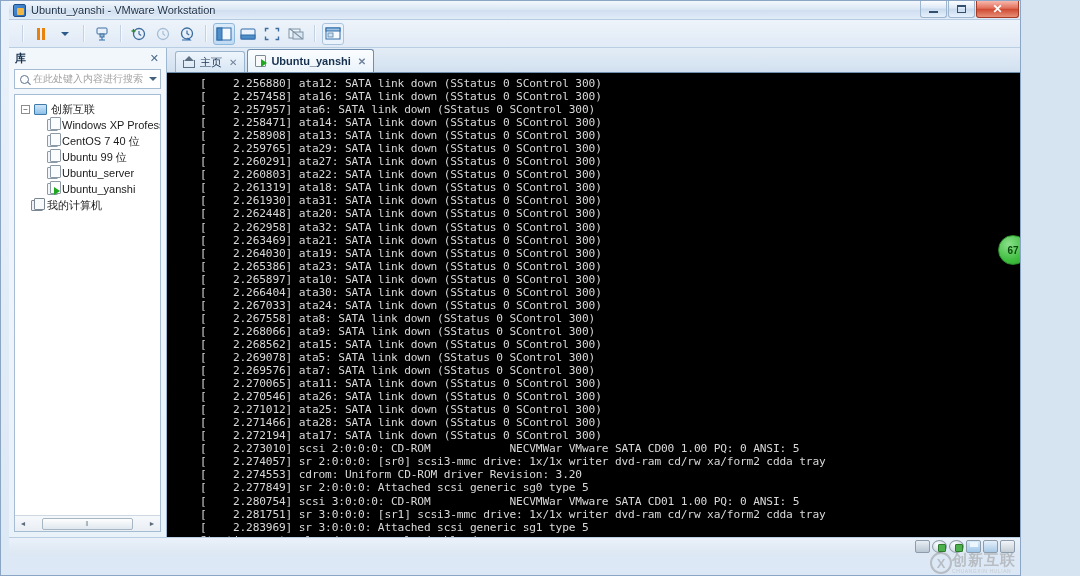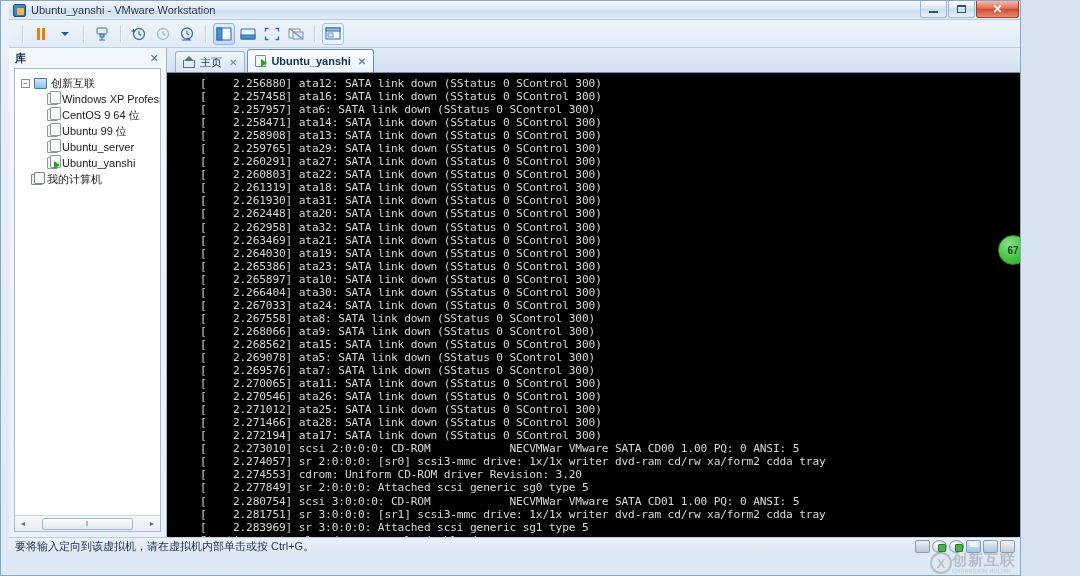--- a/index.html
+++ b/index.html
@@ -433,38 +433,45 @@
   </div>
 
   <div class="body-row">
 
     <div class="sidebar">
       <div class="lib-head">
         <span>库</span>
         <span class="lib-close">✕</span>
       </div>
 
+      <div class="search-wrap">
+        <div class="search-box">
+          <span class="mag"></span>
+          <span class="search-ph">在此处键入内容进行搜索</span>
+          <span class="caret-down" style="border-top-color:#44627f"></span>
+        </div>
+      </div>
 
       <div class="tree-panel">
         <div class="tree">
 
           <div class="tnode">
             <span class="expander">−</span>
             <span class="ico-pc"></span>
             <span class="tlabel">创新互联</span>
           </div>
 
           <div class="tnode lvl2">
             <span class="ico-vm"></span>
             <span class="tlabel">Windows XP Professional</span>
           </div>
 
           <div class="tnode lvl2">
             <span class="ico-vm"></span>
-            <span class="tlabel">CentOS 9 64 位</span>
+            <span class="tlabel">CentOS 7 40 位</span>
           </div>
 
           <div class="tnode lvl2">
             <span class="ico-vm"></span>
             <span class="tlabel">Ubuntu 99 位</span>
           </div>
 
           <div class="tnode lvl2">
             <span class="ico-vm"></span>
             <span class="tlabel">Ubuntu_server</span>
@@ -545,21 +552,20 @@
 [    2.281751] sr 3:0:0:0: [sr1] scsi3-mmc drive: 1x/1x writer dvd-ram cd/rw xa/form2 cdda tray
 [    2.283969] sr 3:0:0:0: Attached scsi generic sg1 type 5
 Starting system log daemon: syslogd, klogd.</pre>
         <div class="badge-green">67</div>
       </div>
 
     </div>
   </div>
 
   <div class="statusbar">
-    <span>要将输入定向到该虚拟机，请在虚拟机内部单击或按 Ctrl+G。</span>
     <div class="status-icons">
       <span class="st-ico disk"></span>
       <span class="st-ico net"></span>
       <span class="st-ico net"></span>
       <span class="st-ico floppy"></span>
       <span class="st-ico usb"></span>
       <span class="st-ico print"></span>
     </div>
   </div>
 

